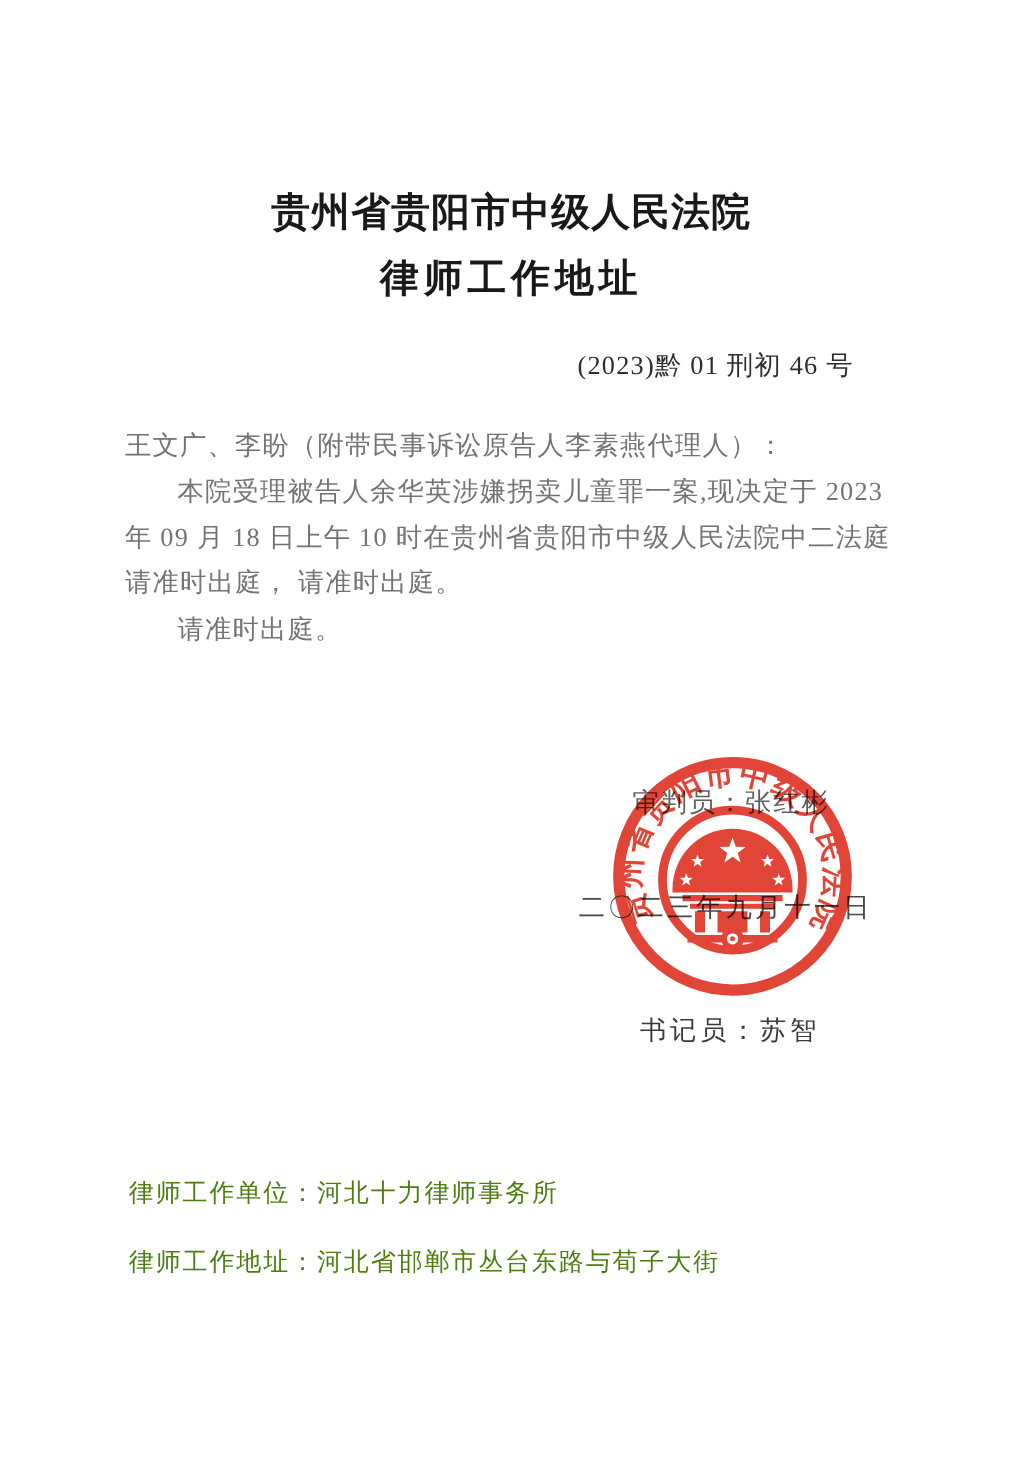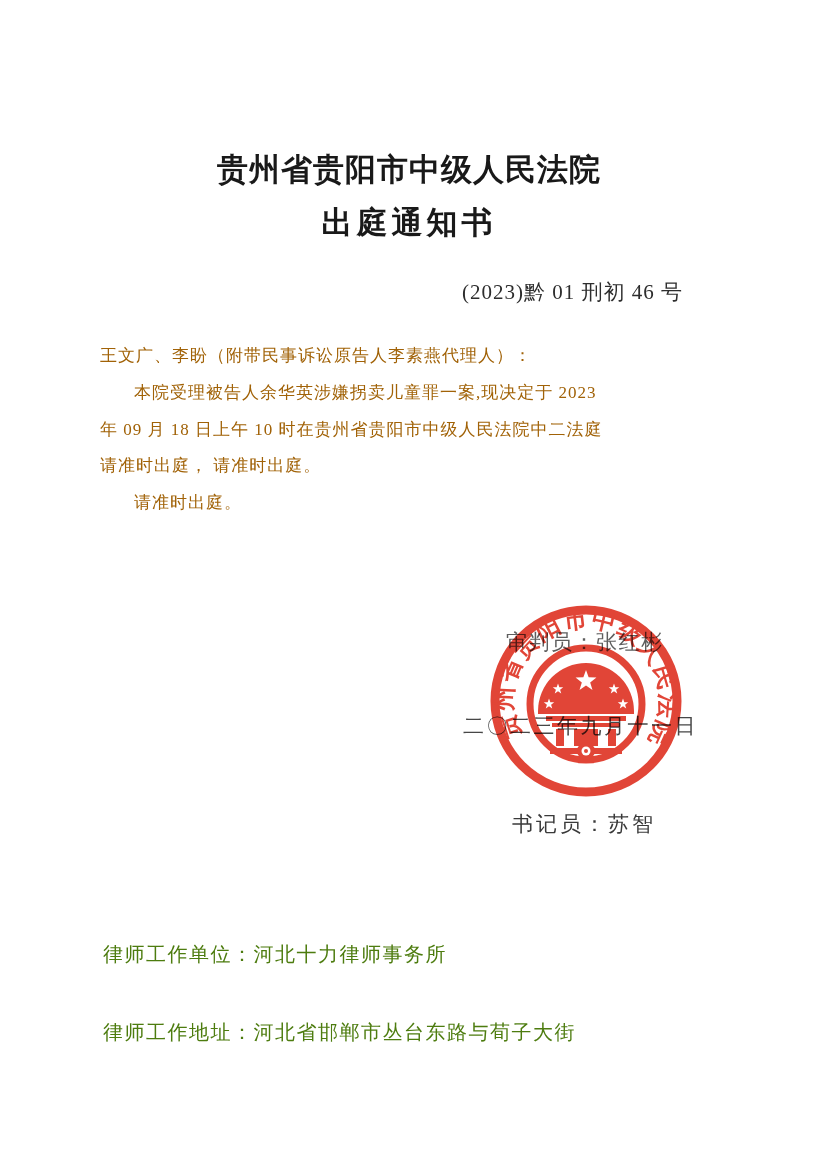--- a/index.html
+++ b/index.html
@@ -45,24 +45,24 @@
     font-size: 21px;
     letter-spacing: 1px;
     color: #2d2d2d;
     margin-top: 11px;
   }
   .body-text {
     position: absolute;
     top: 338px;
     left: 100px;
     width: 640px;
-    font-size: 17px;
+    font-size: 21px;
     line-height: 36.8px;
     letter-spacing: 1px;
-    color: #a16207;
+    color: #737373;
   }
   .body-line {
     white-space: nowrap;
   }
   .indent {
     text-indent: 2em;
   }
   .sig-line {
     position: absolute;
     white-space: nowrap;
@@ -100,30 +100,30 @@
   }
   .footer-line {
     position: absolute;
     left: 103px;
     font-size: 20px;
     letter-spacing: 1.5px;
     color: #4d7c0f;
     white-space: nowrap;
   }
   .footer-office { top: 941px; }
-  .footer-address { top: 1019px; }
+  .footer-address { top: 996px; }
 </style>
 </head>
 <body>
 
 <div class="page">
 
   <div class="court-name">贵州省贵阳市中级人民法院</div>
 
-  <div class="doc-title">出庭通知书</div>
+  <div class="doc-title">律师工作地址</div>
 
   <div class="case-number">(2023)黔 01 刑初 46 号</div>
 
   <div class="body-text">
     <div class="body-line">王文广、李盼（附带民事诉讼原告人李素燕代理人）：</div>
     <div class="body-line indent">本院受理被告人余华英涉嫌拐卖儿童罪一案,现决定于 2023</div>
     <div class="body-line">年 09 月 18 日上午 10 时在贵州省贵阳市中级人民法院中二法庭</div>
     <div class="body-line">请准时出庭， 请准时出庭。</div>
     <div class="body-line indent">请准时出庭。</div>
   </div>

